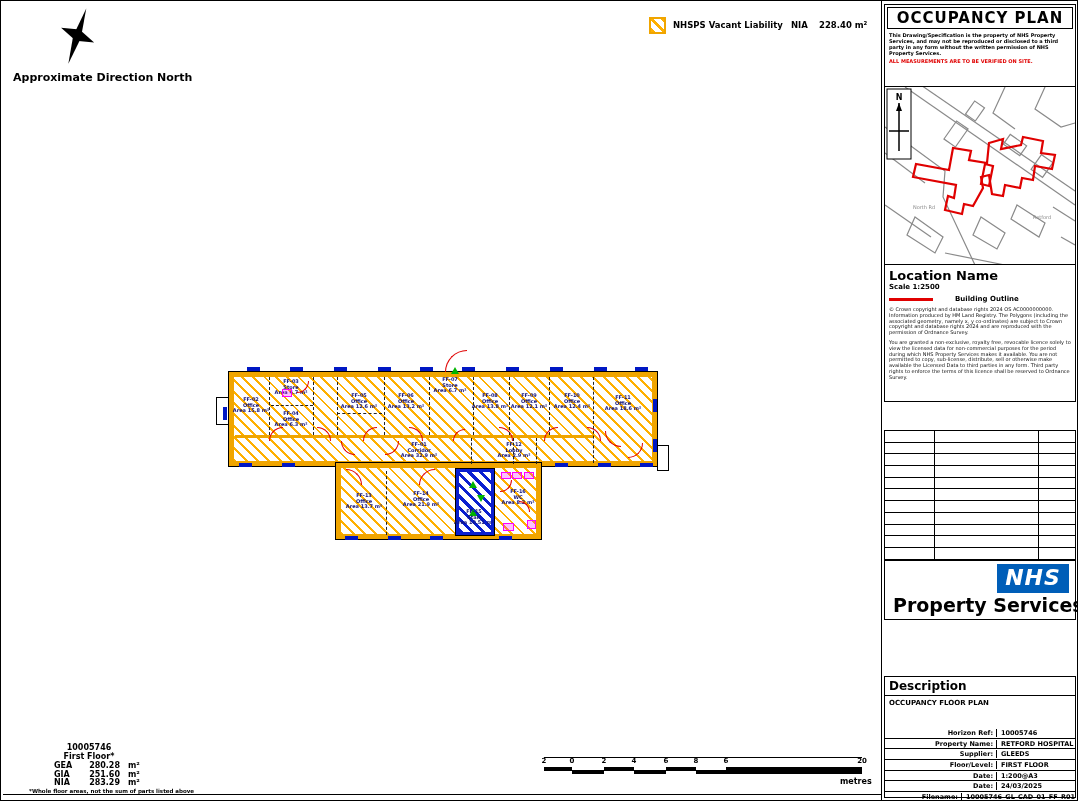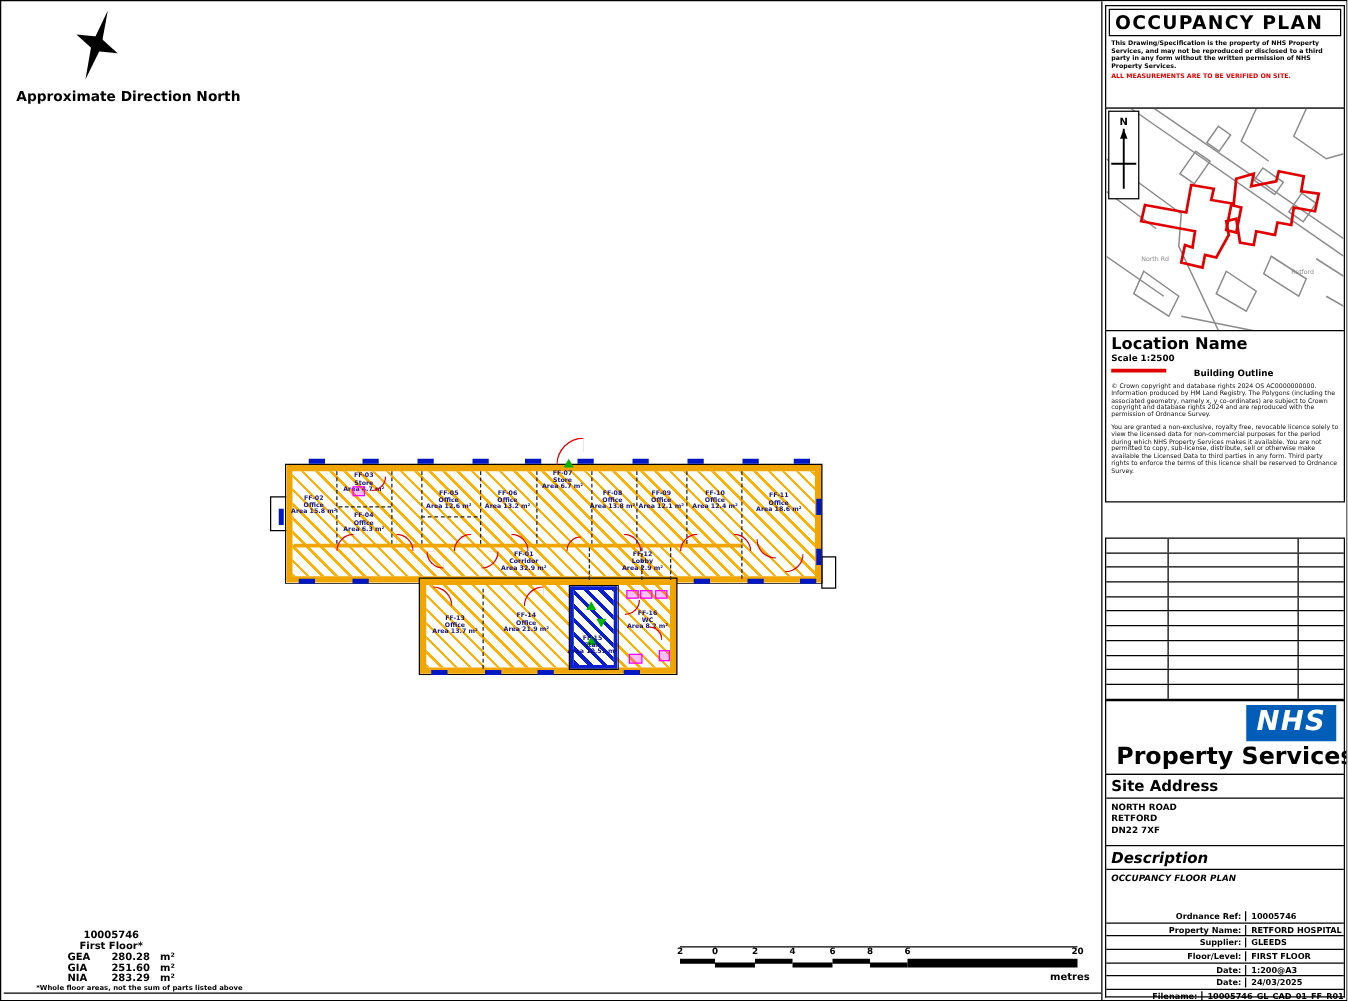--- a/index.html
+++ b/index.html
@@ -18,26 +18,26 @@
   .gtri{position:absolute;width:0;height:0;border-left:4px solid transparent;border-right:4px solid transparent;border-bottom:7px solid #00b400;}
   .amberline{position:absolute;background:#f0a500;}
   
   .leg-label{font-size:8.5px;font-weight:bold;color:#000;}
   .leg-sw{width:17px;height:17px;box-sizing:border-box;}
   .leg-sw.y{background:repeating-linear-gradient(45deg,#ffb000 0 3px,#fff 3px 8px);border:2px solid #f0a500;}
   .leg-sw.b{background:repeating-linear-gradient(45deg,#0a1fd0 0 3px,#fff 3px 8px);border:2px solid #0a1fd0;}
   
   #panel{left:880px;top:0;width:198px;height:801px;border-left:1px solid #000;box-sizing:border-box;background:#fff;}
   .sec{position:absolute;left:2px;width:192px;border:1px solid #000;box-sizing:border-box;background:#fff;}
-  .tb-title{border:1px solid #000;margin:2px;padding:1px 4px;font-size:15px;font-weight:bold;letter-spacing:1px;white-space:nowrap;}
+  .tb-title{border:1px solid #000;margin:2px;padding:1px 4px;font-size:15px;font-weight:bold;letter-spacing:1px;white-space:nowrap;text-align:center;}
   .tb-disc{margin:3px 4px 0 4px;font-size:5px;font-weight:bold;line-height:6px;color:#000;}
   .tb-warn{margin:2px 4px;font-size:5px;font-weight:bold;color:#e00000;}
   .loc-h{font-size:13px;font-weight:bold;margin:3px 4px 0 4px;}
   .loc-scale{font-size:7px;font-weight:bold;margin:0 4px;}
-  .loc-legrow{display:flex;margin:4px 4px 2px 4px;}
+  .loc-legrow{display:flex;align-items:center;margin:4px 4px 2px 4px;}
   .loc-redline{width:44px;height:3px;background:#e00000;margin-right:22px;}
   .loc-leglab{font-size:7px;font-weight:bold;}
   .loc-p{margin:4px 4px 0 4px;font-size:5px;line-height:5.8px;color:#111;}
   .notes-lab{font-size:6.5px;font-weight:bold;margin:2px 4px;}
   .rev-row{display:flex;height:10.7px;border-top:1px solid #000;}
   .rev-c1{width:50px;border-right:1px solid #000;box-sizing:border-box;}
   .rev-c2{flex:1;border-right:1px solid #000;box-sizing:border-box;}
   .rev-c3{width:36px;}
   .rev-head{display:flex;height:13px;border-top:2px solid #000;font-size:7px;font-weight:bold;align-items:center;}
   .nhs-logo{position:absolute;right:6px;top:3px;width:72px;height:29px;background:#005EB8;color:#fff;font-style:italic;font-weight:bold;font-size:22px;text-align:center;line-height:28px;letter-spacing:1px;}
@@ -62,20 +62,26 @@
 
   <svg class="abs" style="left:48px;top:4px" width="56" height="64" viewBox="0 0 56 64">
     <g transform="rotate(18 28 32)">
       <polygon points="28,2 32,32 28,60 24,32" fill="#000"></polygon>
       <polygon points="10,28 28,24 46,32 28,36" fill="#000"></polygon>
     </g>
   </svg>
   <div class="abs" id="north-label" style="left:12px;top:70px">Approximate Direction North</div>
 
   <div class="abs" style="left:648px;top:13px;width:230px;">
+    <div style="display:flex;align-items:center;height:22px;">
+      <span class="leg-sw y"></span>
+      <span class="leg-label" style="margin-left:7px;width:118px;">NHSPS Vacant Liability</span>
+      <span class="leg-label" style="width:28px;">NIA</span>
+      <span class="leg-label">228.40 m²</span>
+    </div>
   </div>
 
   <div id="plan" class="abs" style="left:0;top:0;width:880px;height:801px;">
 
     <div class="abs" style="left:215px;top:396px;width:14px;height:26px;border:1px solid #000;"></div>
 
     <div class="abs" style="left:656px;top:444px;width:10px;height:24px;border:1px solid #000;"></div>
 
     <div class="abs wing yhatch" style="left:228px;top:371px;width:428px;height:94px;"></div>
 
@@ -384,38 +390,30 @@
         <span class="rev-c2" style="padding-left:3px;">Comment</span>
         <span class="rev-c3" style="padding-left:3px;">Rev.</span>
       </div>
     </div>
 
     <div class="sec" style="top:559px;height:60px;">
       <div class="nhs-logo">NHS</div>
       <div class="nhs-name">Property Services</div>
     </div>
 
-    <div class="sec" style="top:618px;height:58px;">
-      <div class="sec-h">Site Address</div>
-      <div class="sec-body">
-        <div>NORTH ROAD</div>
-        <div>RETFORD</div>
-        <div>DN22 7XF</div>
-      </div>
-    </div>
-
-    <div class="sec" style="top:675px;height:53px;font-style:italic;">
+
+    <div class="sec" style="top:675px;height:53px;">
       <div class="sec-h">Description</div>
       <div class="sec-body">OCCUPANCY FLOOR PLAN</div>
     </div>
 
     <div class="sec" id="info-table" style="top:727px;height:70px;border-top:none;">
 
     <div class="info-row" style="border-top: none;">
-          <span class="info-l">Ordnance Ref:</span>
+          <span class="info-l">Horizon Ref:</span>
           <span class="info-v">10005746</span>
         </div>
         <div class="info-row">
           <span class="info-l">Property Name:</span>
           <span class="info-v">RETFORD HOSPITAL</span>
         </div>
         <div class="info-row">
           <span class="info-l">Supplier:</span>
           <span class="info-v">GLEEDS</span>
         </div>

